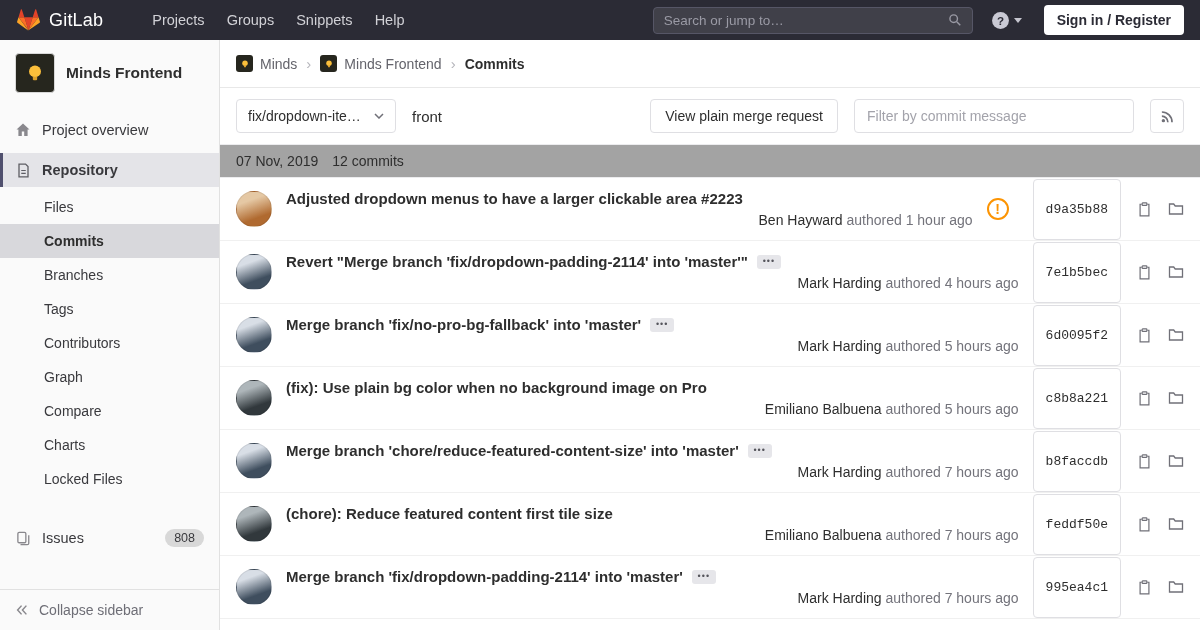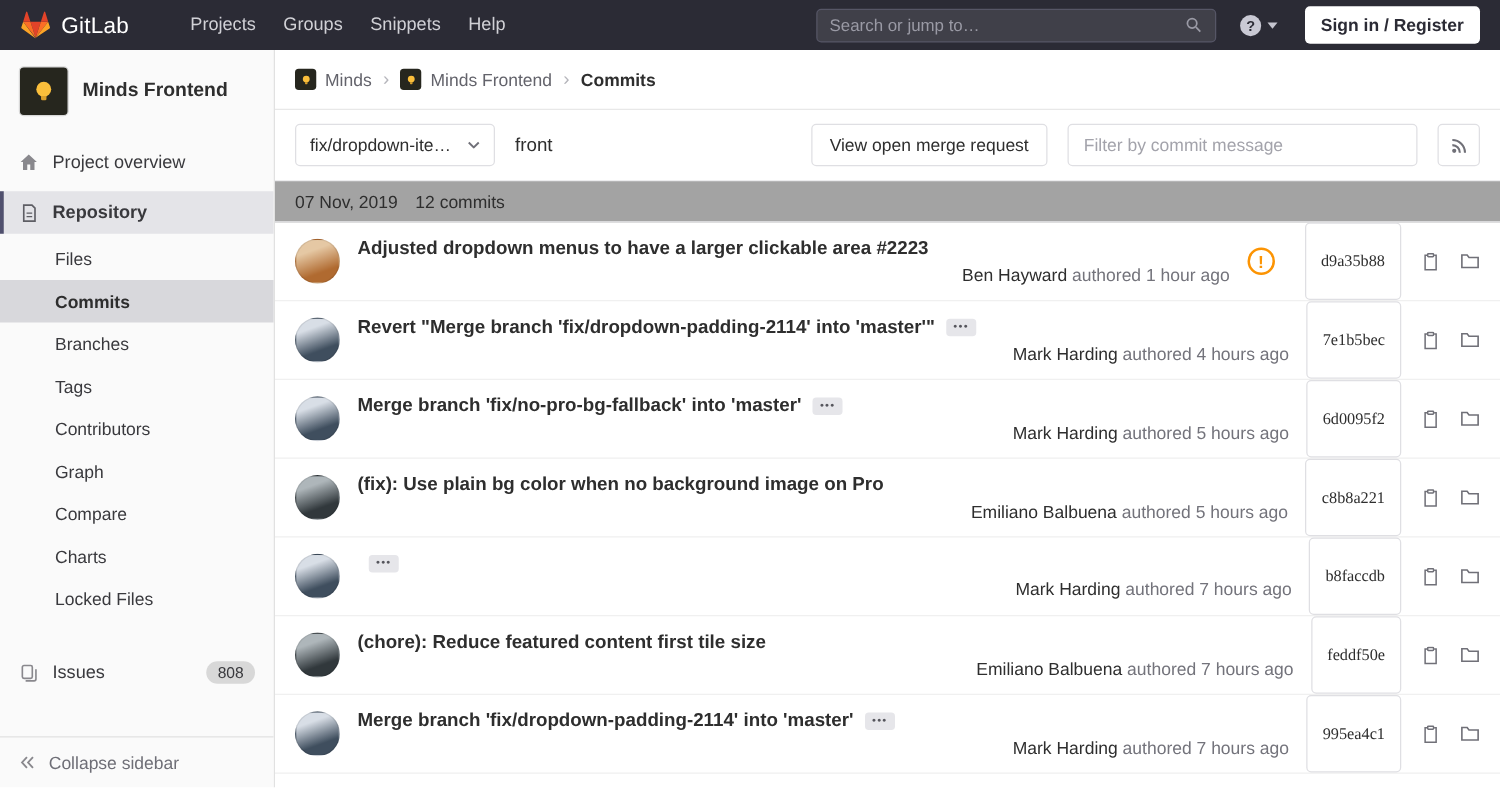--- a/index.html
+++ b/index.html
@@ -69,21 +69,21 @@
   .commit-main { flex:1; min-width:0; }
   .title-line { display:flex; align-items:center; }
   .commit-title { font-size:15px; font-weight:600; color:#2e2e2e; text-decoration:none; white-space:nowrap; overflow:hidden; text-overflow:ellipsis; cursor:pointer; }
   .ellipsis-btn { margin-left:9px; width:24px; height:14px; background:#e6e6ea; border:none; border-radius:3px; cursor:pointer; display:flex; align-items:center; justify-content:center; flex-shrink:0; }
   .ellipsis-btn::before { content:"\2022\2022\2022"; font-size:9px; letter-spacing:1px; color:#55555c; line-height:1; }
   .commit-meta { margin-top:5px; font-size:14px; color:#73737b; }
   .commit-meta .author { color:#2e2e2e; font-weight:500; text-decoration:none; cursor:pointer; }
   .commit-actions { display:flex; align-items:center; flex-shrink:0; }
   .warning-badge { width:22px; height:22px; border-radius:50%; border:2px solid #fc9403; color:#fc9403; font-weight:700; font-size:14px; display:flex; align-items:center; justify-content:center; margin-right:24px; cursor:pointer; }
   .warning-badge::before { content:"!"; }
-  .sha-box { border:1px solid #dfdfe3; border-radius:4px; background:#fff; padding:22px 12px; font-family:Liberation Serif, serif; font-size:13px; color:#2e2e2e; cursor:pointer; }
+  .sha-box { border:1px solid #dfdfe3; border-radius:4px; background:#fff; padding:22px 12px; font-family:Liberation Mono, monospace; font-size:13px; color:#2e2e2e; cursor:pointer; }
   .icon-btn { background:none; border:none; padding:0; margin-left:16px; cursor:pointer; display:flex; align-items:center; }
   .commit-row.partial { border-bottom:none; }
 </style>
 </head>
 <body>
 
 <div class="app">
 
   <header class="navbar">
     <div class="brand">
@@ -215,21 +215,21 @@
 
       <div class="toolbar">
         <div class="branch-select">
           <span class="trunc">fix/dropdown-ite…</span>
           <svg viewBox="0 0 10 6" width="10" height="6">
               <path d="M1 1l4 4 4-4" fill="none" stroke="#707078" stroke-width="1.5"></path>
             </svg>
         </div>
         <span class="path-label">front</span>
         <div class="toolbar-spacer"></div>
-        <button class="mr-btn">View open merge request</button>
+        <button class="mr-btn">View plain merge request</button>
         <input class="filter-input" placeholder="Filter by commit message" style="">
         <button class="rss-btn">
           <svg viewBox="0 0 16 16" width="15" height="15">
             <circle cx="3.6" cy="12.4" r="1.8" fill="#707078"></circle>
             <path d="M2 7.6a6.4 6.4 0 0 1 6.4 6.4M2 3.2A10.8 10.8 0 0 1 12.8 14" fill="none" stroke="#707078" stroke-width="1.8"></path>
           </svg>
         </button>
       </div>
 
       <div class="date-header">
@@ -347,20 +347,21 @@
                   <path d="M1.5 3h4.2l1.5 2h7.3v8H1.5z" fill="none" stroke="#707078" stroke-width="1.3"></path>
                 </svg>
             </button>
           </div>
         </div>
 
         <div class="commit-row">
           <div class="avatar av-b"></div>
           <div class="commit-main">
             <div class="title-line">
+              <a class="commit-title">Merge branch 'chore/reduce-featured-content-size' into 'master'</a>
               <button class="ellipsis-btn"></button>
             </div>
             <div class="commit-meta">
               <a class="author">Mark Harding</a>
               <span>authored 7 hours ago</span>
             </div>
           </div>
           <div class="commit-actions">
             <span class="sha-box">b8faccdb</span>
             <button class="icon-btn">

